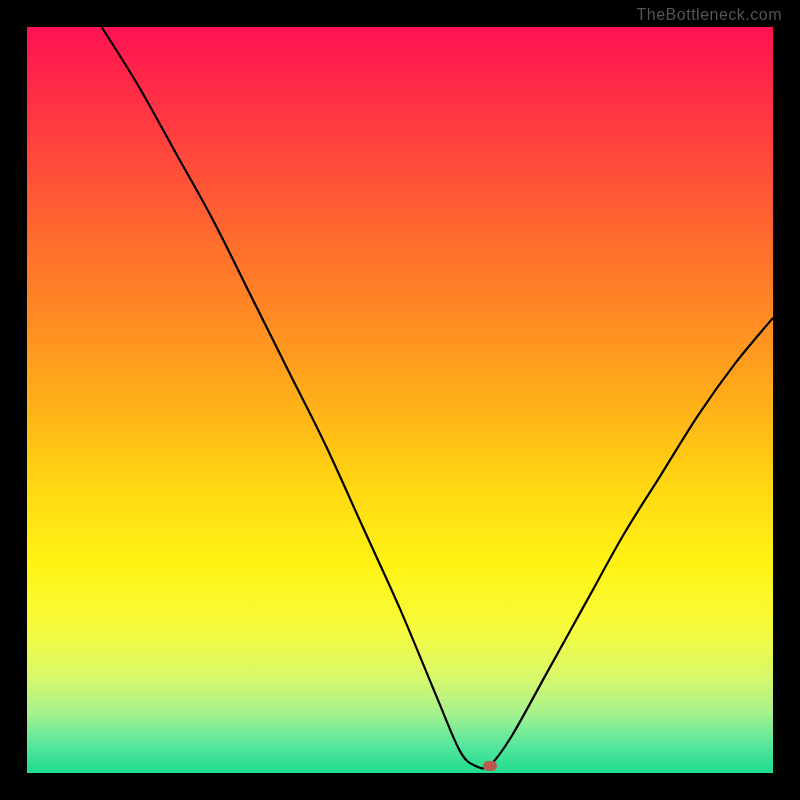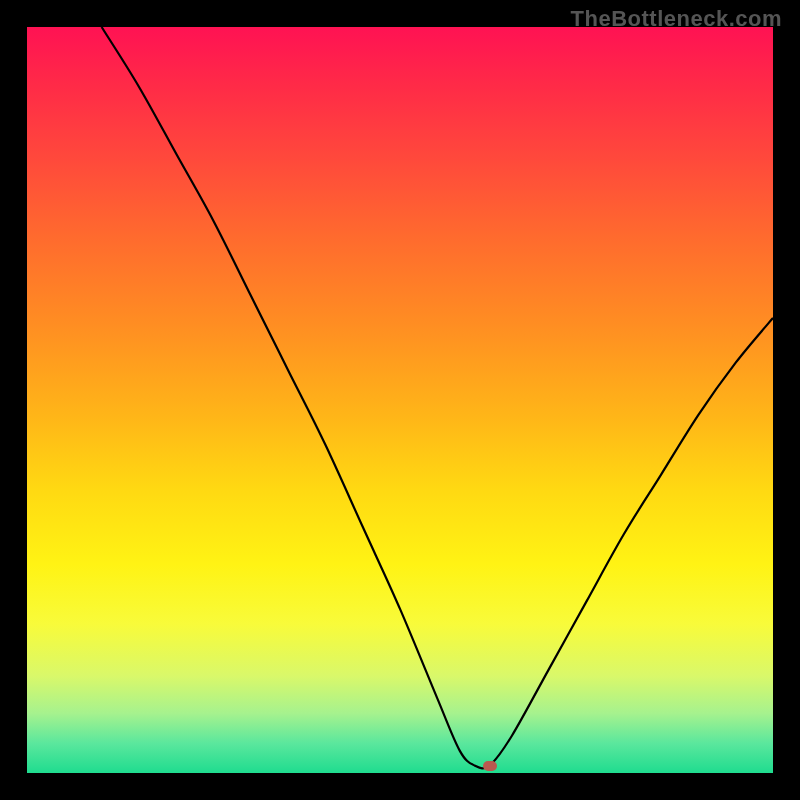--- a/index.html
+++ b/index.html
@@ -15,22 +15,22 @@
     position: relative;
     width: 800px;
     height: 800px;
     background: #000000;
   }
   .watermark {
     position: absolute;
     top: 6px;
     right: 18px;
     color: #555555;
-    font-size: 22px;
-    font-weight: 700;
+    font-size: 16px;
+    font-weight: 400;
     letter-spacing: 0.5px;
     z-index: 10;
     margin-left: 27px;
   }
   .plot {
     position: absolute;
     left: 27px;
     top: 27px;
     width: 746px;
     height: 746px;

